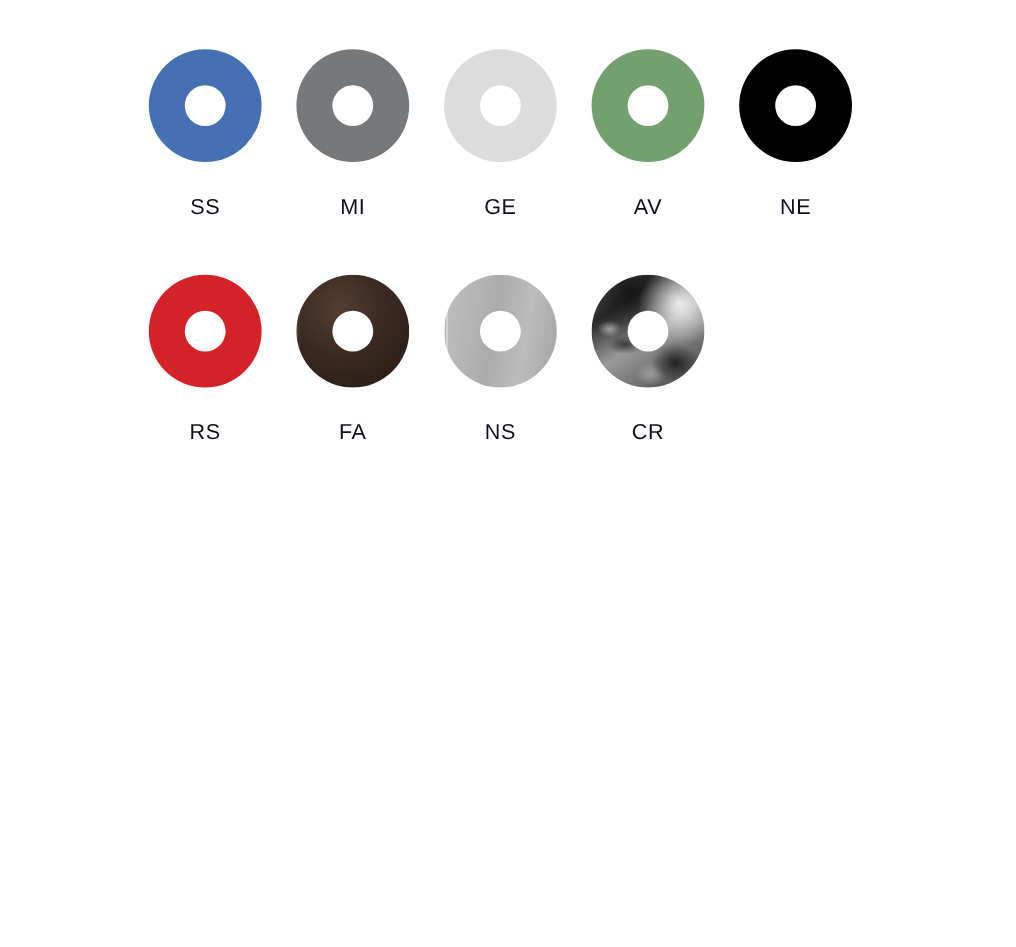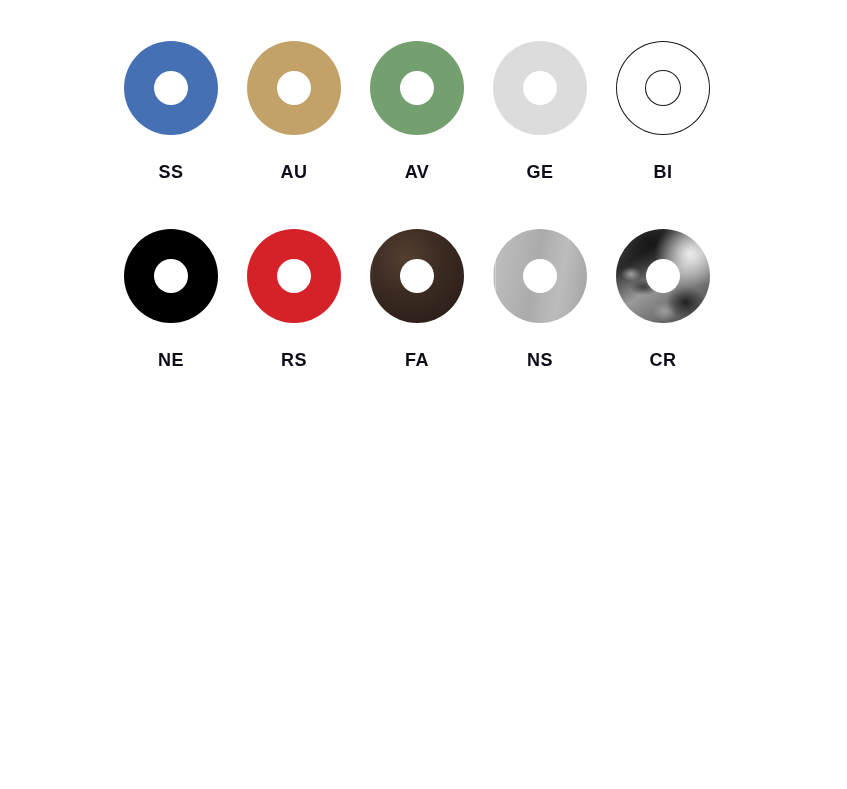--- a/index.html
+++ b/index.html
@@ -67,69 +67,61 @@
     box-shadow: 0 0 0 1px #1a1a1a;
   }
 
   .swatch-label {
     position: absolute;
     left: 0;
     top: 120px;
     width: 94px;
     text-align: center;
     font-size: 18px;
-    font-weight: bold;
+    font-weight: normal;
     letter-spacing: 0.5px;
     color: #0d0d1a;
     line-height: 22px;
   }
 </style>
 </head>
 <body>
 
 <div id="swatch-grid">
     <div class="swatch-cell">
       <div class="swatch-ring-wrap">
         <div class="swatch-ring" style="background-color: rgb(70, 112, 180);">
           <div class="swatch-hole"></div>
         </div>
       </div>
       <div class="swatch-label">SS</div>
     </div>
     <div class="swatch-cell">
       <div class="swatch-ring-wrap">
-        <div class="swatch-ring" style="background-color: rgb(194, 162, 104);">
+        <div class="swatch-ring" style="background-color: rgb(118, 120, 122);">
           <div class="swatch-hole"></div>
         </div>
       </div>
-      <div class="swatch-label">AU</div>
-    </div>
-    <div class="swatch-cell">
-      <div class="swatch-ring-wrap">
-        <div class="swatch-ring" style="background-color: rgb(115, 160, 110);">
-          <div class="swatch-hole"></div>
-        </div>
-      </div>
-      <div class="swatch-label">AV</div>
+      <div class="swatch-label">MI</div>
     </div>
     <div class="swatch-cell">
       <div class="swatch-ring-wrap">
         <div class="swatch-ring" style="background-color: rgb(220, 220, 220);">
           <div class="swatch-hole"></div>
         </div>
       </div>
       <div class="swatch-label">GE</div>
     </div>
-    <div class="swatch-cell outlined">
+    <div class="swatch-cell">
       <div class="swatch-ring-wrap">
-        <div class="swatch-ring" style="background-color: rgb(255, 255, 255);">
+        <div class="swatch-ring" style="background-color: rgb(115, 160, 110);">
           <div class="swatch-hole"></div>
         </div>
       </div>
-      <div class="swatch-label">BI</div>
+      <div class="swatch-label">AV</div>
     </div>
     <div class="swatch-cell">
       <div class="swatch-ring-wrap">
         <div class="swatch-ring" style="background-color: rgb(0, 0, 0);">
           <div class="swatch-hole"></div>
         </div>
       </div>
       <div class="swatch-label">NE</div>
     </div>
     <div class="swatch-cell">

